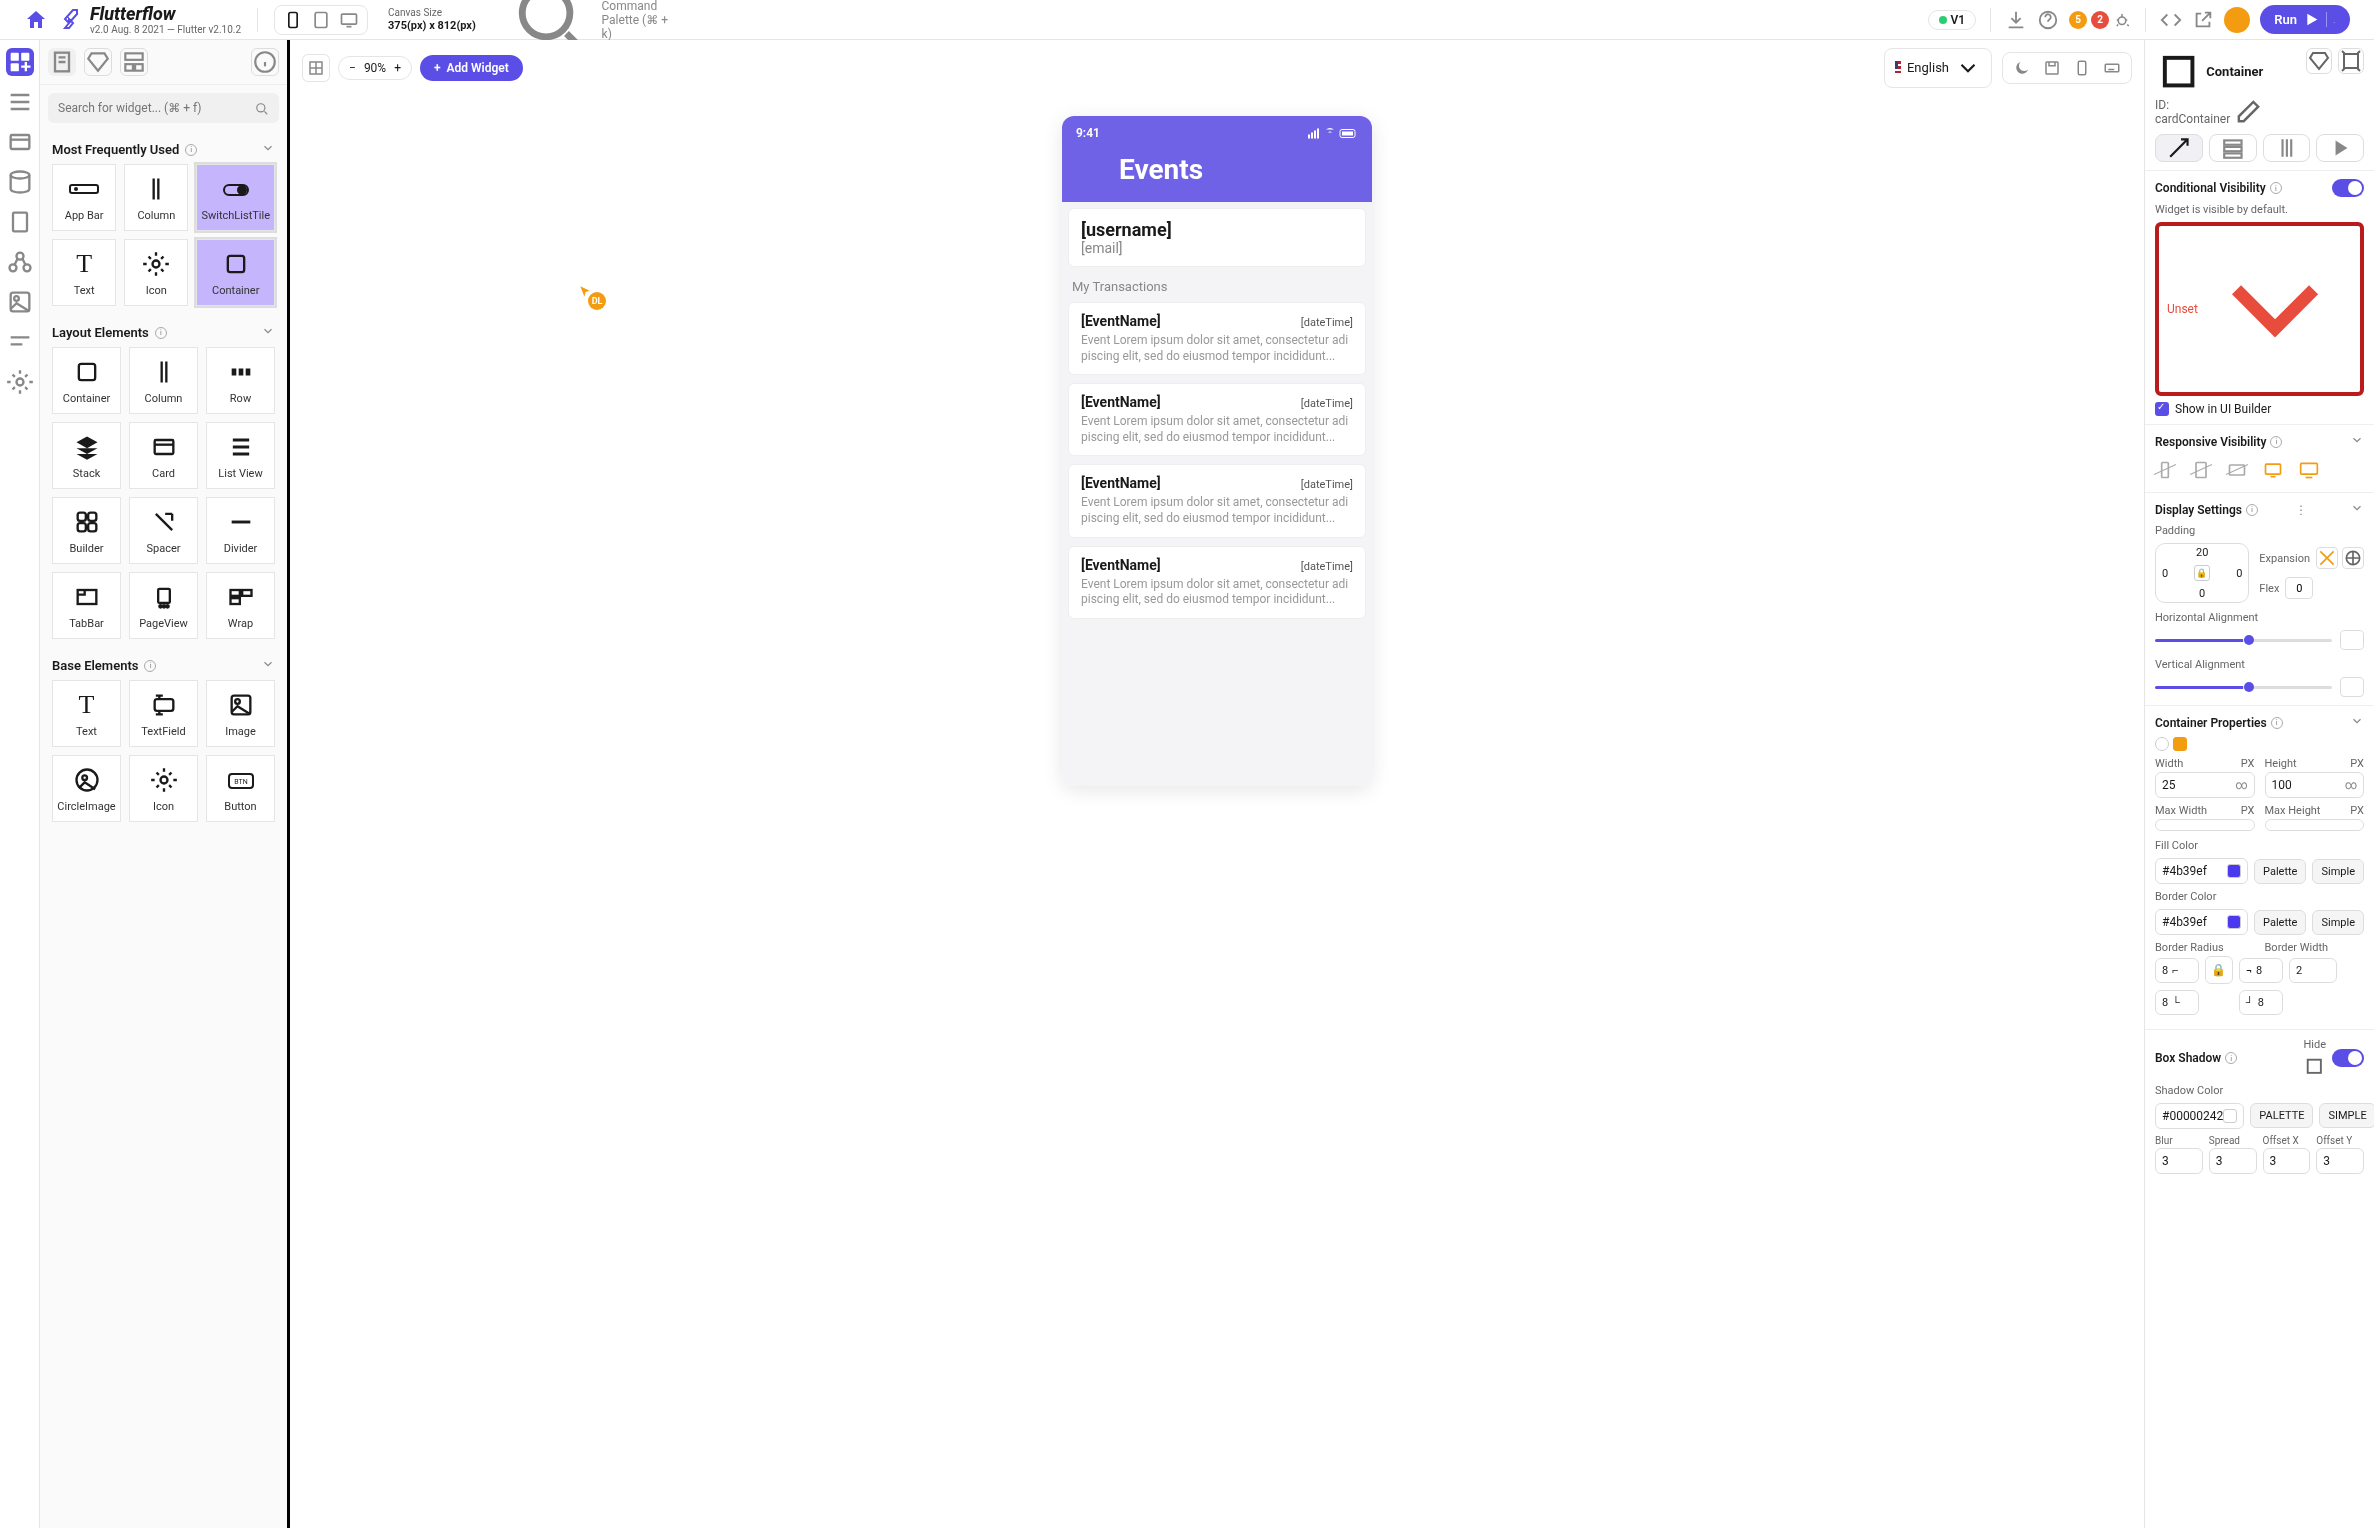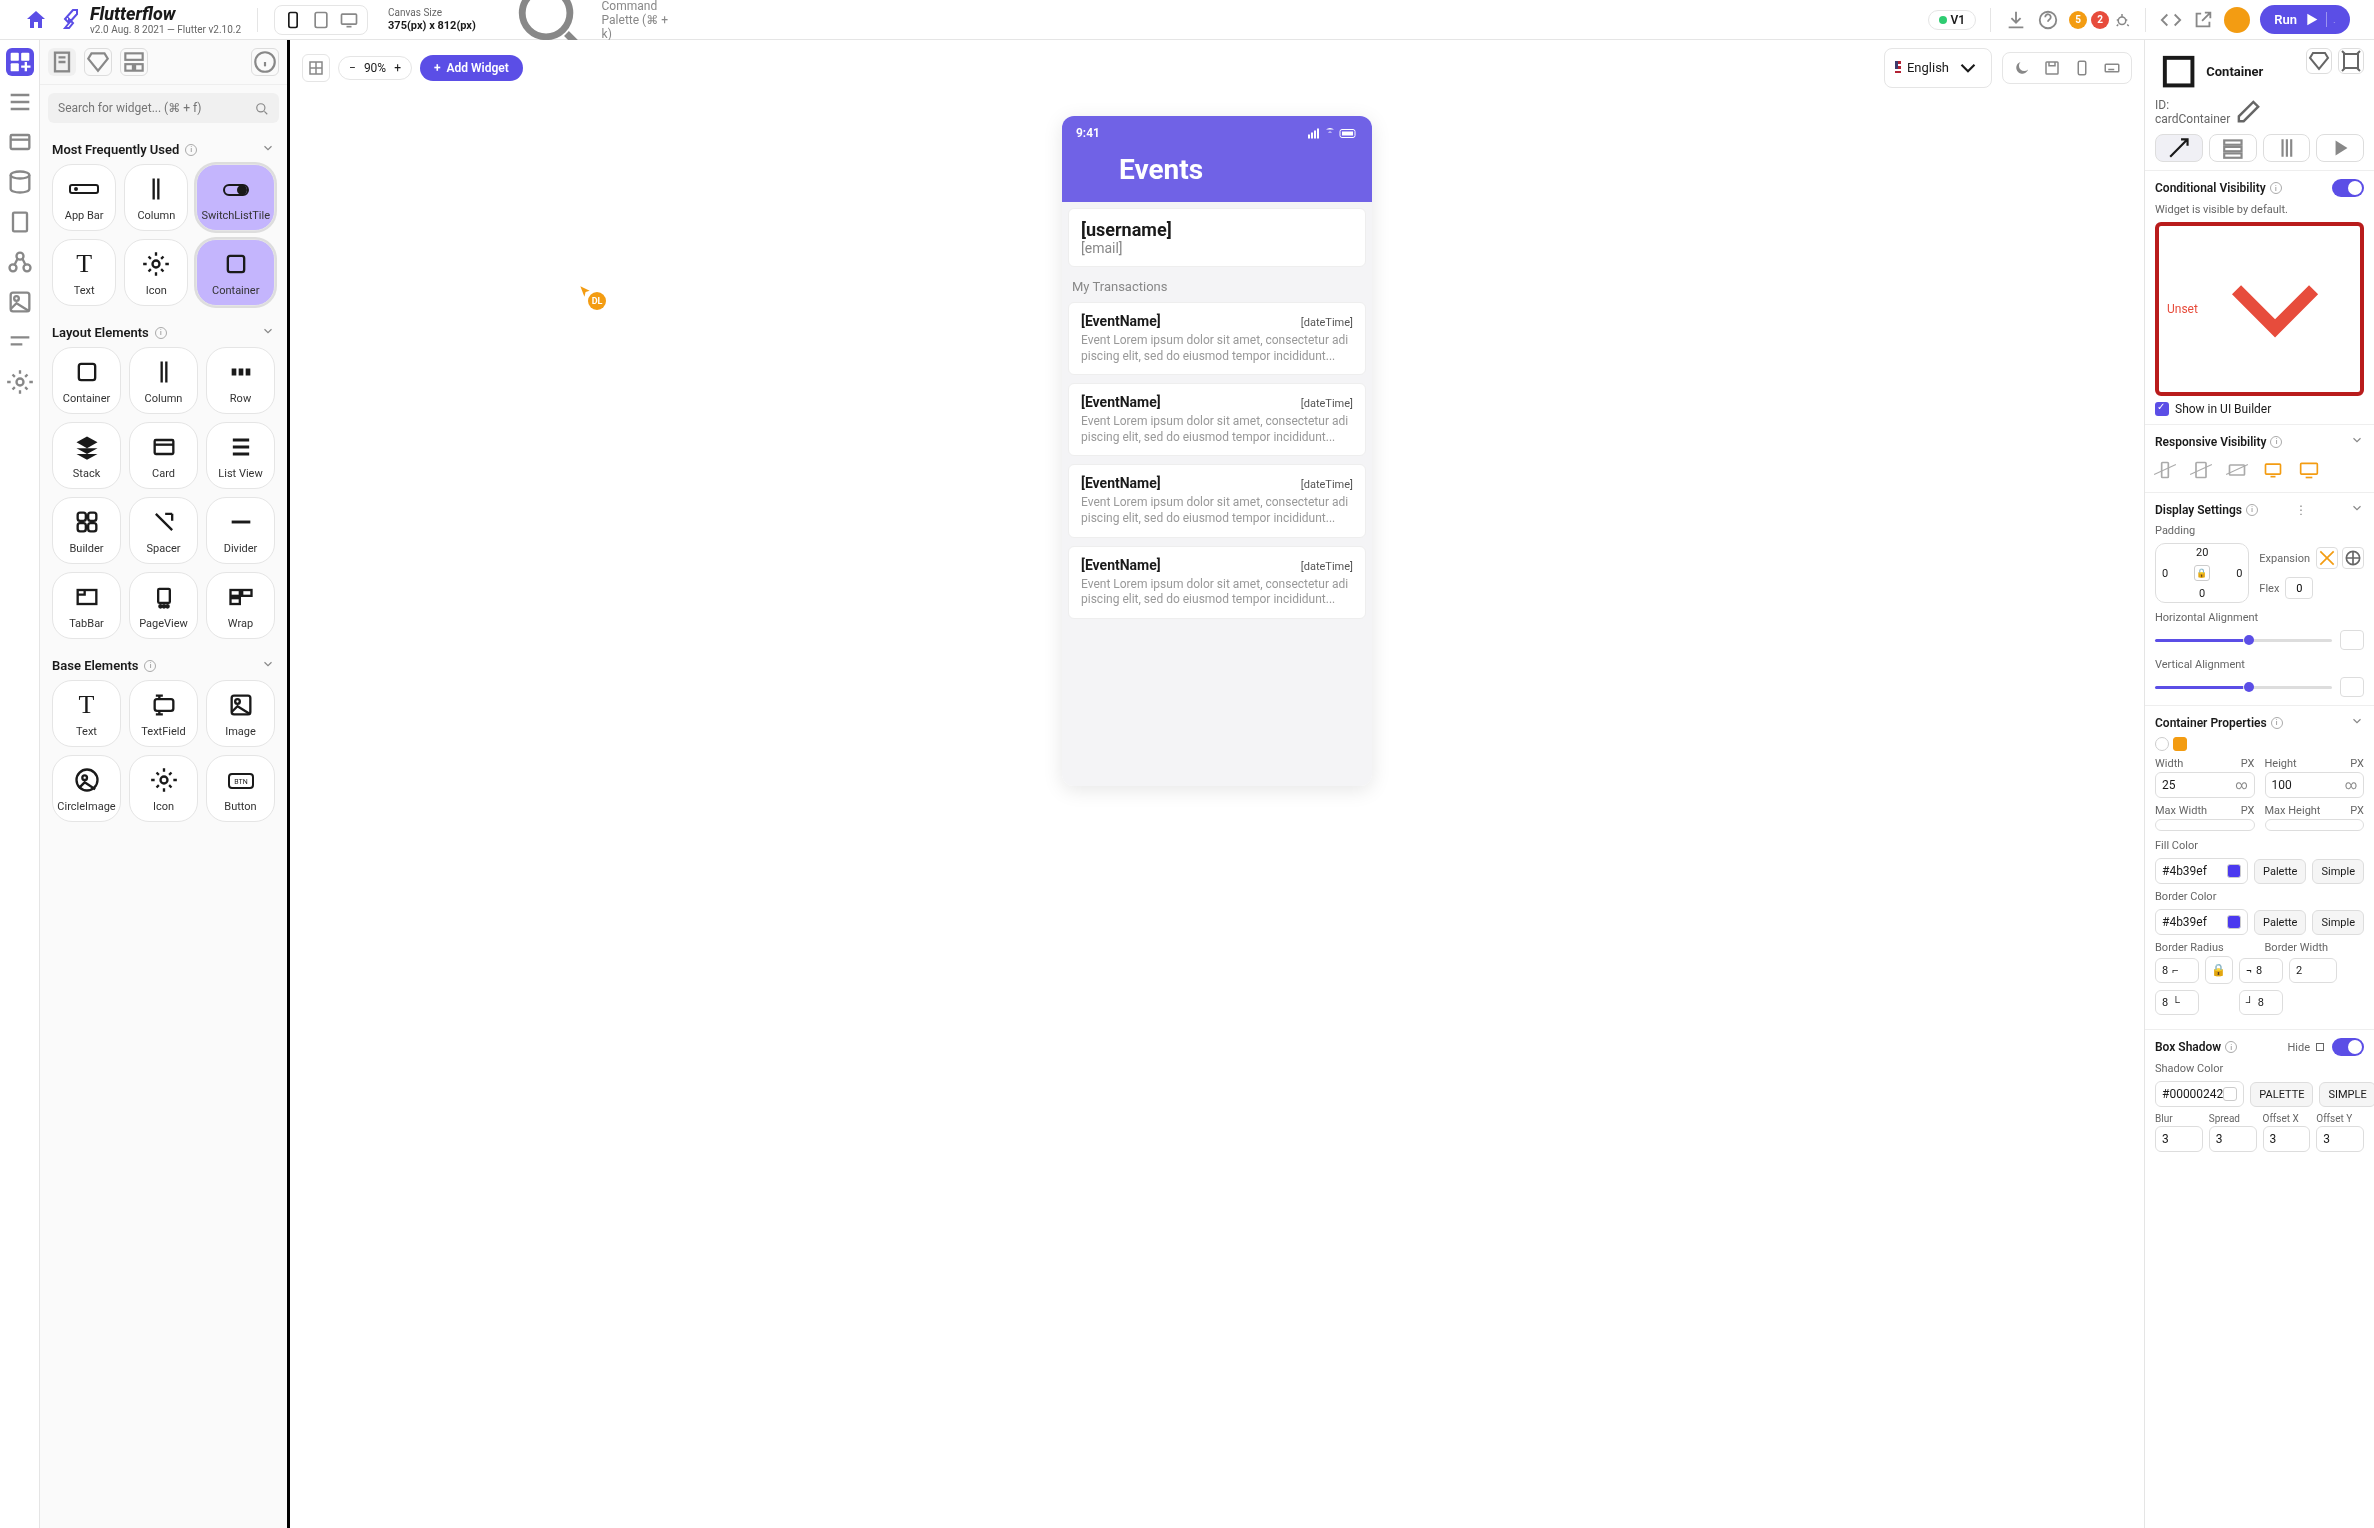--- a/index.html
+++ b/index.html
@@ -46,21 +46,21 @@
 .wp-top .wp-icon { width: 28px; height: 28px; border: 1px solid #ddd; border-radius: 6px; display: flex; align-items: center; justify-content: center; color: #888; }
 .wp-top .wp-icon:first-child { border: none; }
 .wp-search { padding: 8px; }
 .wp-search-input { width: 100%; padding: 8px 32px 8px 10px; border: none; background: #f0f0f0; border-radius: 6px; font-size: 12px; color: #555; }
 .wp-search-wrap { position: relative; }
 .wp-search-wrap .search-ic { position: absolute; right: 10px; top: 8px; color: #888; }
 .wp-section { padding: 4px 12px 8px; }
 .wp-section-head { display: flex; align-items: center; gap: 6px; font-size: 13px; font-weight: 600; padding: 6px 0; }
 .wp-section-head .chev { margin-left: auto; color: #888; }
 .wp-grid { display: grid; grid-template-columns: repeat(3, 1fr); gap: 8px; }
-.wp-item { background: #fff; border: 1px solid #e5e5e5; border-radius: 20px; padding: 10px 4px 8px; display: flex; flex-direction: column; align-items: center; gap: 6px; font-size: 11px; color: #333; }
+.wp-item { background: #fff; border: 1px solid #e5e5e5; border-radius: 0; padding: 10px 4px 8px; display: flex; flex-direction: column; align-items: center; gap: 6px; font-size: 11px; color: #333; }
 .wp-item.selected { box-shadow: 0 0 0 2px #ddd; background: #c4b5fd; }
 .wp-item-icon { width: 32px; height: 28px; display: flex; align-items: center; justify-content: center; color: #1a1a1a; font-size: 22px; }
 
 
 .canvas-area { flex: 1; background: #fff; display: flex; flex-direction: column; position: relative; }
 .canvas-toolbar { display: flex; align-items: center; padding: 8px 12px; gap: 10px; }
 .ct-left { display: flex; align-items: center; gap: 8px; }
 .zoom-pill { display: flex; align-items: center; gap: 8px; border: 1px solid #e5e5e5; border-radius: 20px; padding: 4px 10px; font-size: 12px; }
 .add-widget-btn { background: #5b4ee6; color: #fff; border: none; border-radius: 18px; padding: 6px 14px; font-size: 12px; font-weight: 600; display: flex; align-items: center; gap: 6px; }
 .ct-right { margin-left: auto; display: flex; align-items: center; gap: 10px; }
@@ -981,21 +981,21 @@
             </div>
         </div>
       </div>
 
       <div class="props-section">
         <div class="props-row">
           <span class="props-label">
               <span>Box Shadow</span> 
               <span class="info-dot">i</span>
             </span>
-          <span style="margin-left:auto;font-size:11px;color:#666;display:flex;align-items:center;gap:4px;">
+          <span style="margin-left:auto;font-size:11px;color:#666;display:flex;align-items:center;gap:4px;flex-direction:column;">
               <span>Hide</span>
               <svg width="12" height="12" viewBox="0 0 24 24" fill="none" stroke="currentColor" stroke-width="2">
                 <rect x="5" y="5" width="14" height="14"></rect>
               </svg>
             </span>
           <div class="toggle" style="margin-left:6px;"></div>
         </div>
         <div class="props-sub">Shadow Color</div>
         <div class="color-row">
           <div class="color-input">

